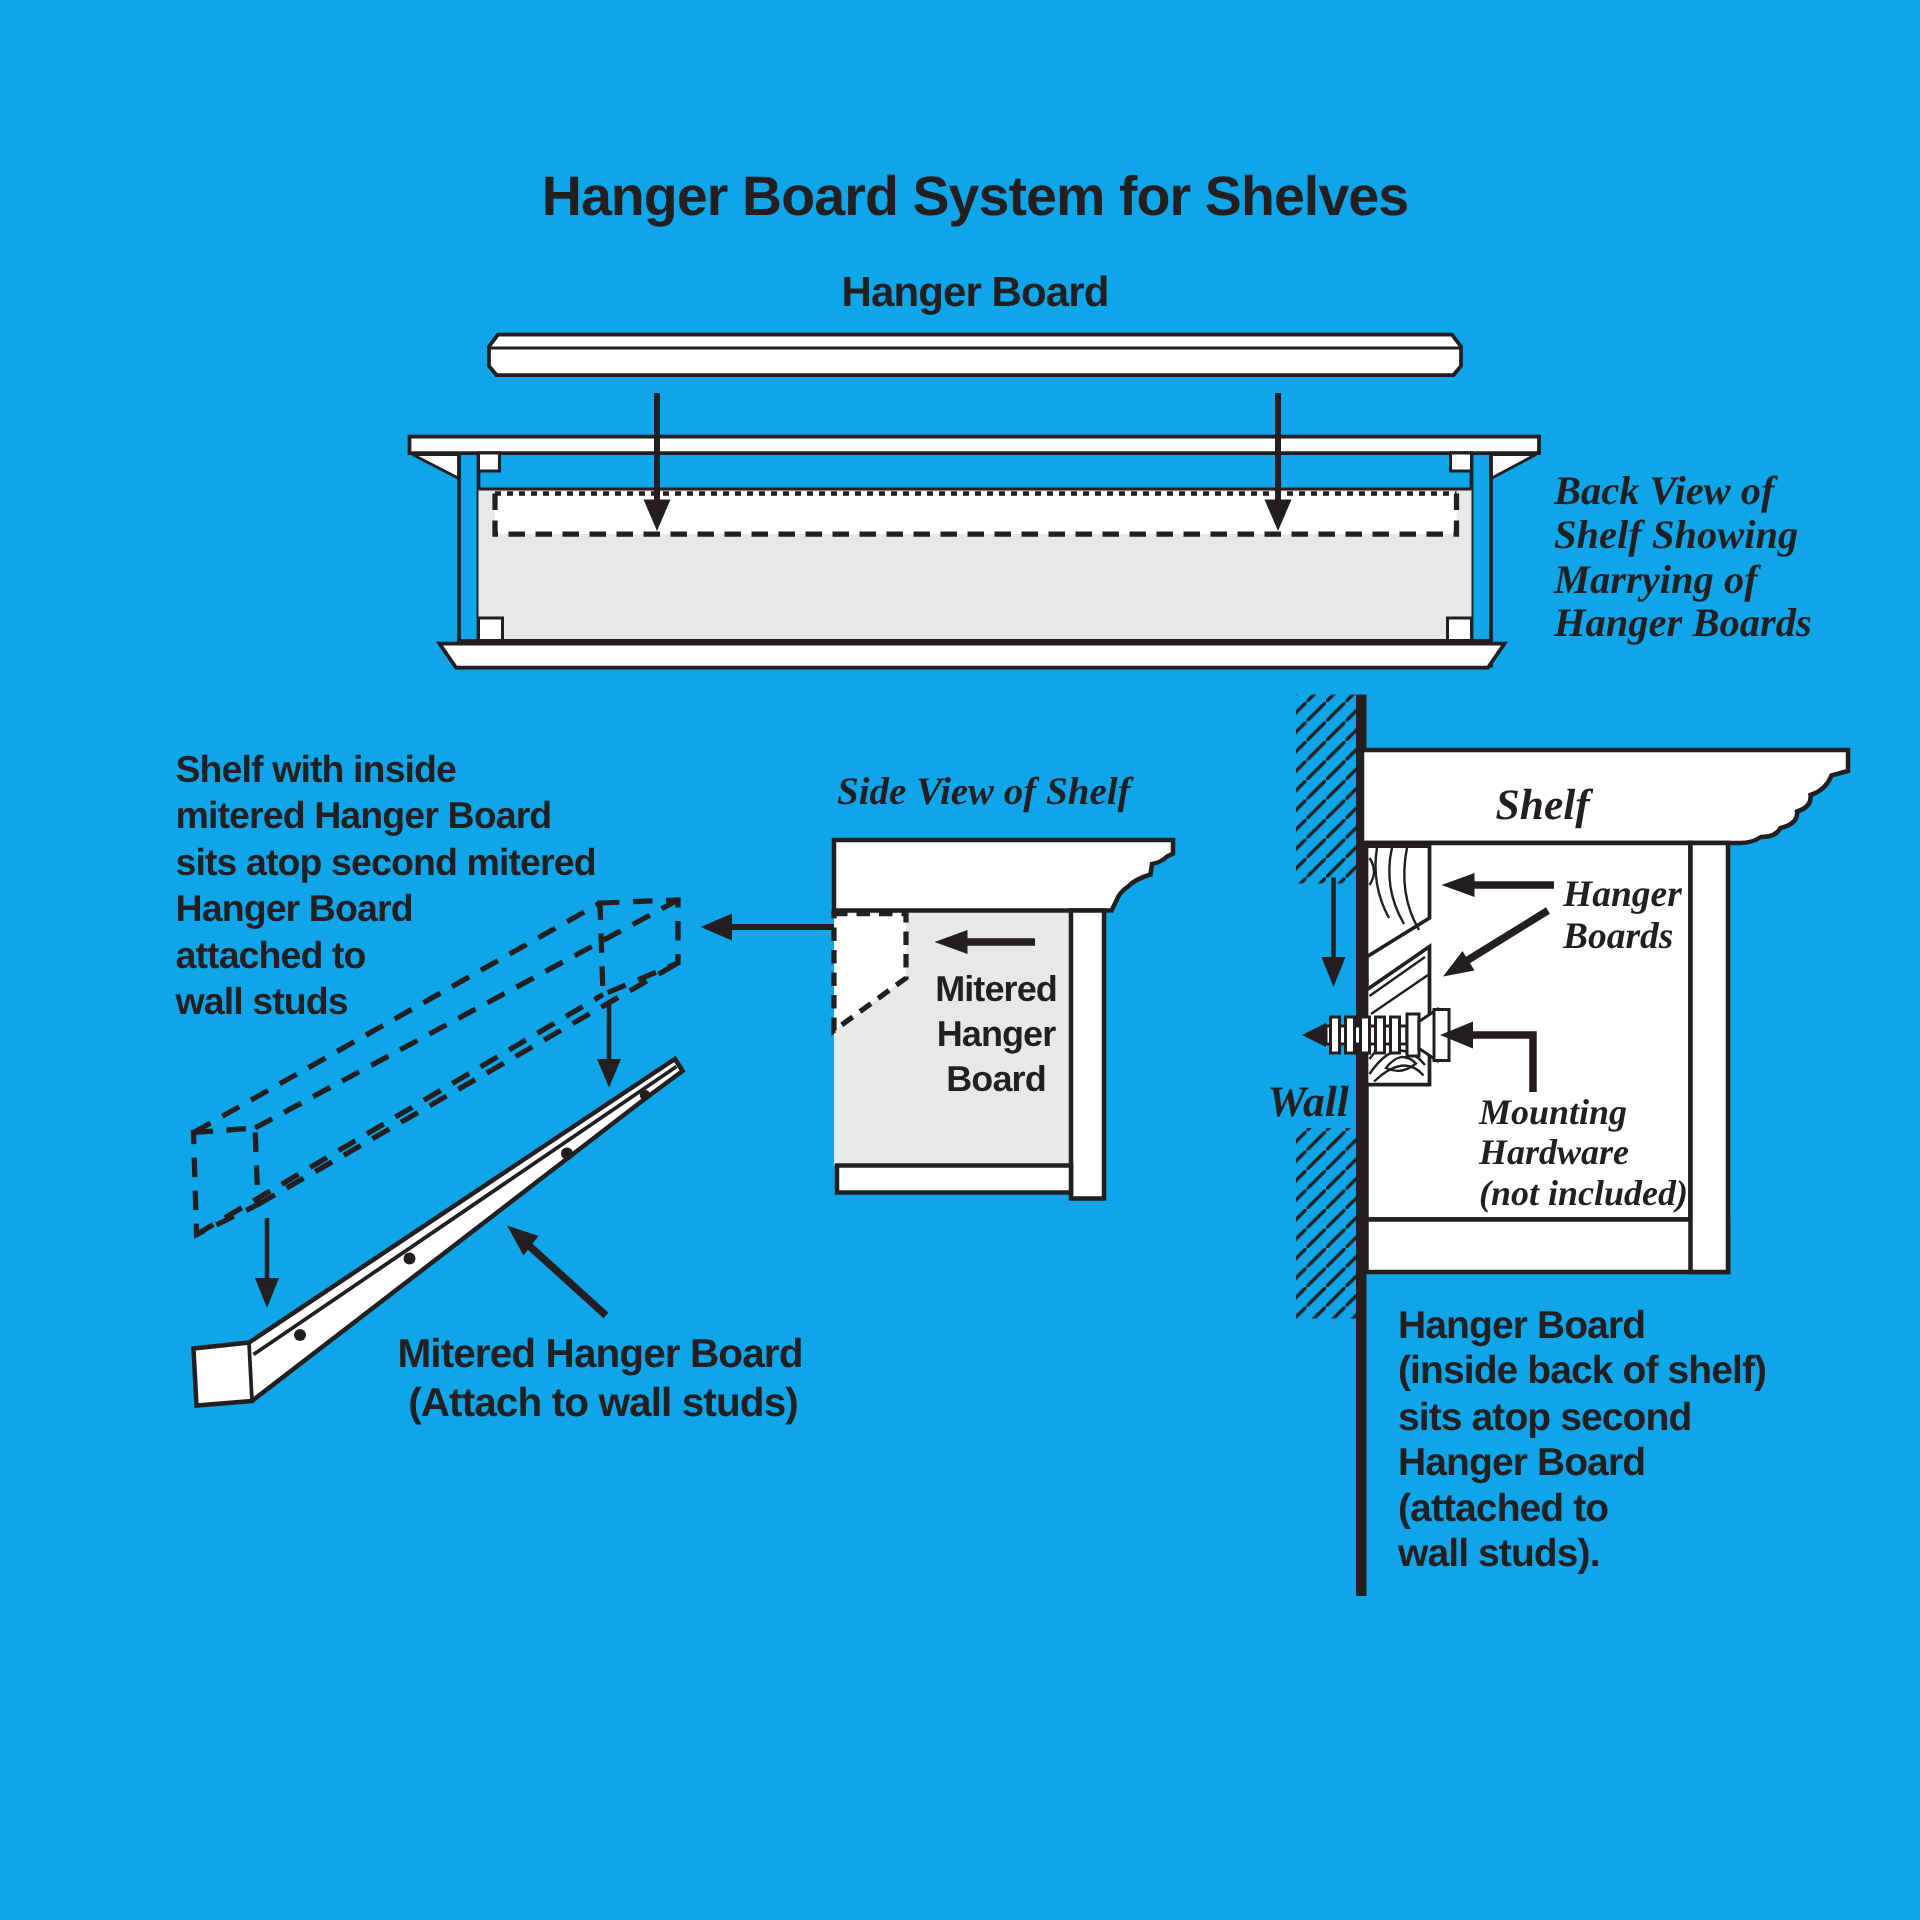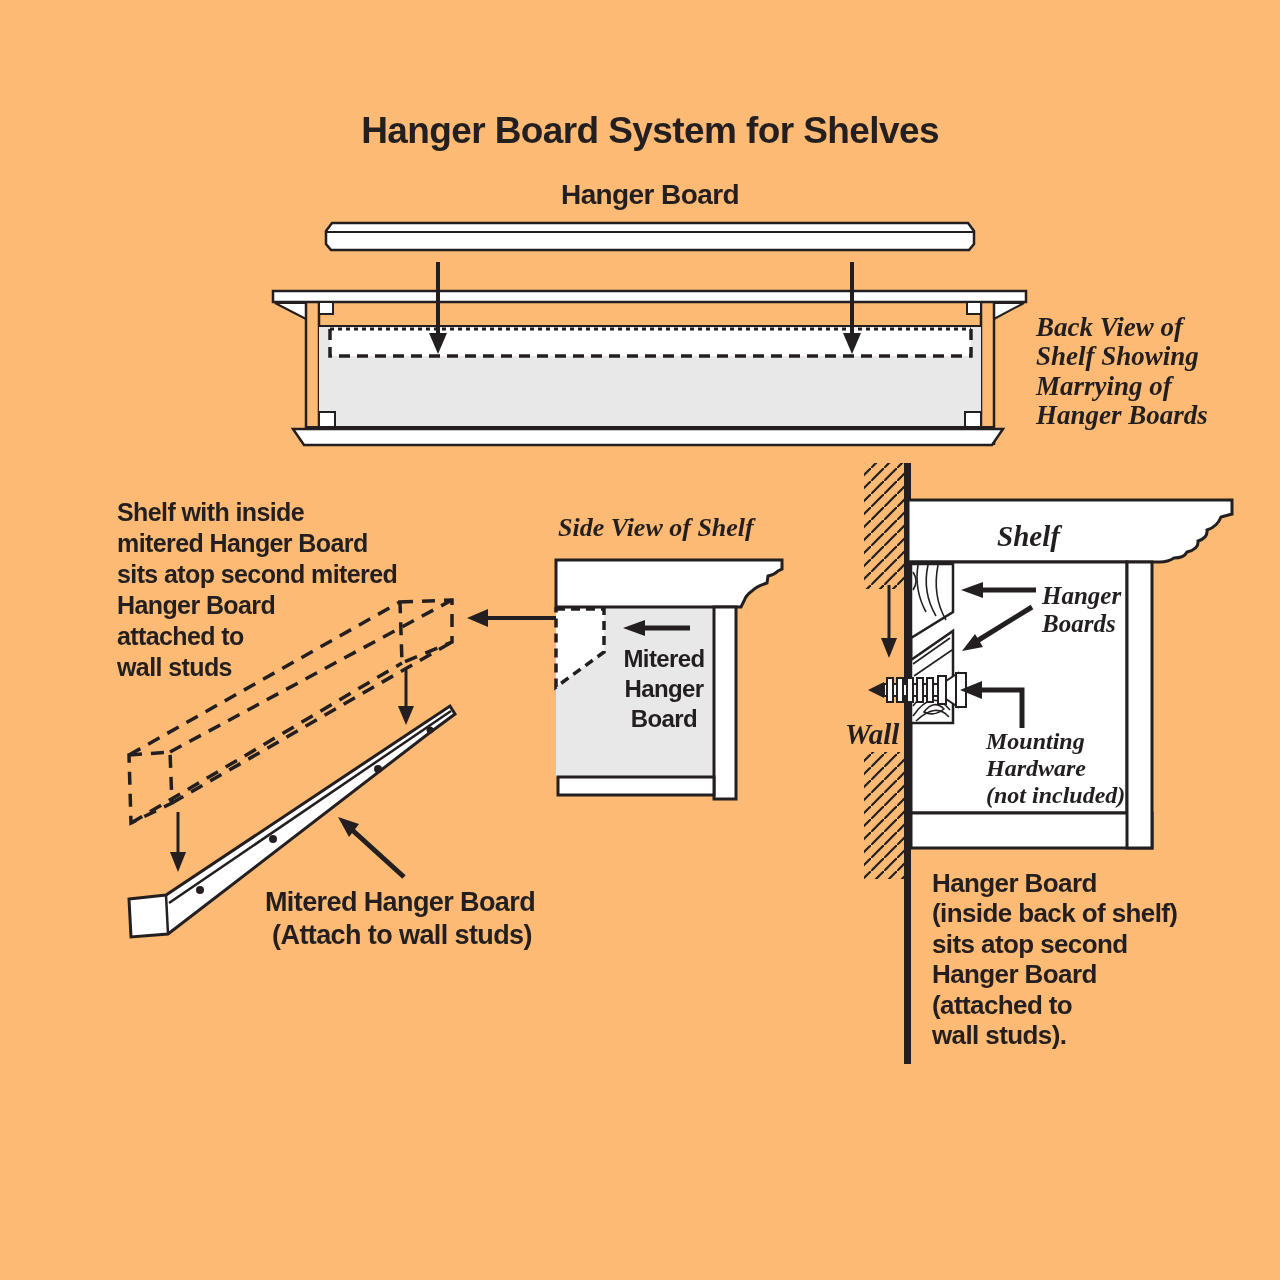--- a/index.html
+++ b/index.html
@@ -1,16 +1,16 @@
 <!DOCTYPE html>
 <html><head>
 <meta charset="utf-8">
 <style>
   html,body{margin:0;padding:0;background:#ffffff;}
-  .page{width:1280px;height:1280px;position:relative;background:#fdba74;}
+  .page{width:1280px;height:1280px;position:relative;background:#0ea5e9;}
   svg{display:block;}
   .sans{font-family:"Liberation Sans",sans-serif;font-weight:bold;fill:#231f20;letter-spacing:-0.6px;}
   .serif{font-family:"Liberation Serif",serif;font-weight:bold;font-style:italic;fill:#231f20;}
   .ink{stroke:#231f20;fill:none;}
   .fillwhite{fill:#ffffff;}
 </style>
 </head>
 <body>
 
 <div class="page">

